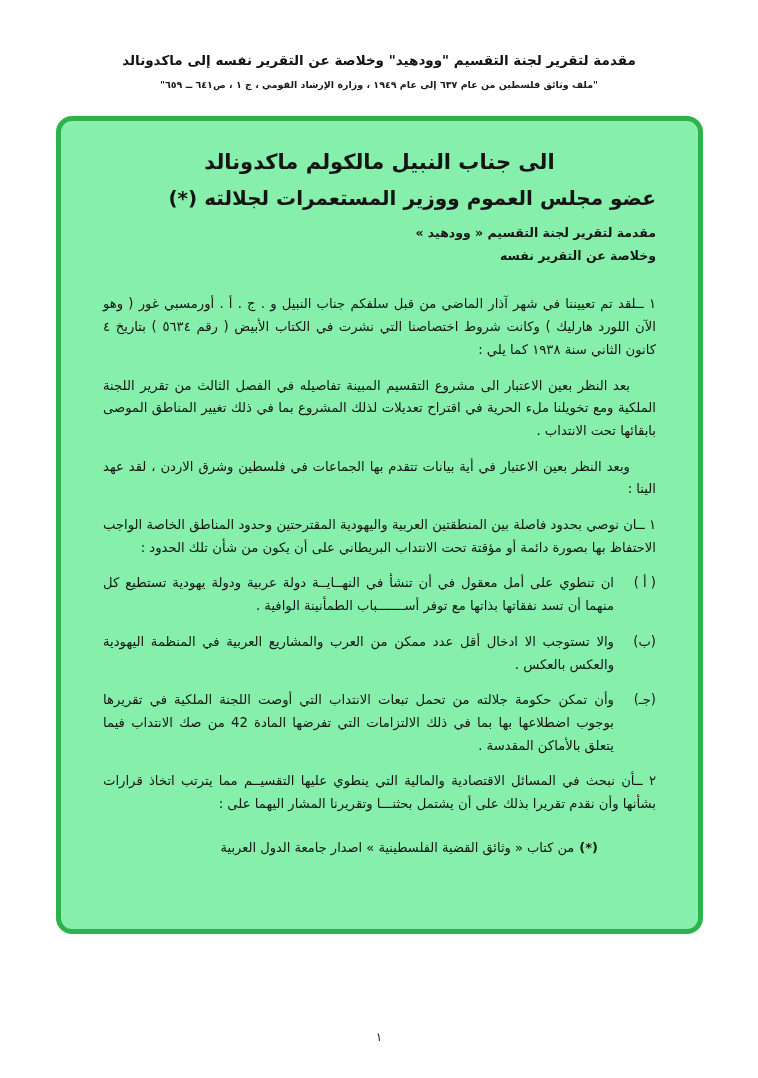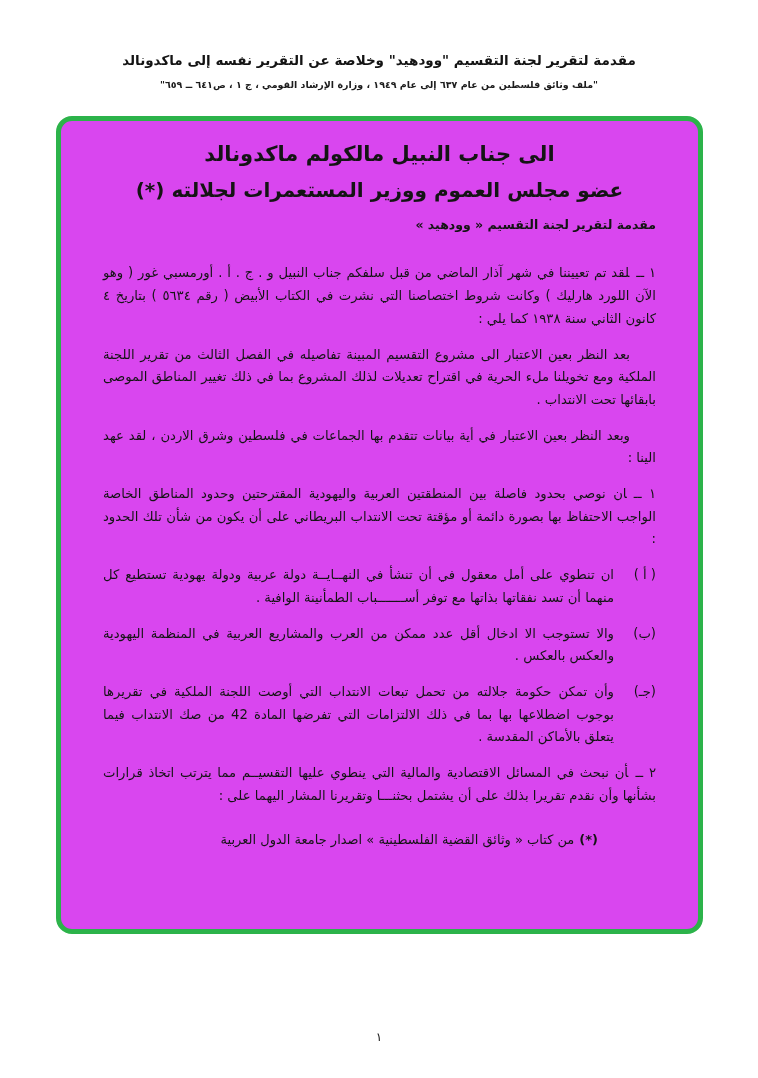--- a/index.html
+++ b/index.html
@@ -16,32 +16,32 @@
   }
   .header { text-align:center; padding-top:52px; direction:rtl; }
   .header-title { font-weight:bold; font-size:13.5px; letter-spacing:0; }
   .header-source { font-weight:bold; font-size:9.5px; margin-top:11px; color:#1c1c1c; }
 
   .green-box {
     direction:rtl;
     margin:26px 55px 0 56px;
     border:5px solid #2cb34a;
     border-radius:16px;
-    padding:18px 42px 20px 42px;
+    padding:26px 42px 20px 42px;
     min-height:818px;
-    background:#d946ef;
+    background:#86efac;
   }
   .title1 { text-align:center; font-weight:bold; font-size:21px; line-height:1.45; }
-  .title2 { text-align:center; font-weight:bold; font-size:20px; line-height:1.5; margin-top:6px; }
+  .title2 { text-align:right; font-weight:bold; font-size:20px; line-height:1.5; margin-top:6px; }
   .subtitle { text-align:right; font-weight:bold; font-size:12.5px; margin-top:12px; }
   .subtitle.last { margin-top:8px; }
 
   .body-text { margin-top:30px; font-size:13.2px; line-height:1.72; text-align:justify; }
   .para { margin-bottom:13px; }
-  .para .plabel { margin-left:7px; white-space:nowrap; }
+  .para .plabel { white-space:nowrap; }
   .para.indent { text-indent:26px; }
   .para.hang { display:flex; }
   .para.hang .hlabel { flex:0 0 42px; white-space:nowrap; }
   .para.hang .htext { flex:1; text-align:justify; }
 
   .footnote { margin-top:24px; font-size:13px; padding-right:58px; direction:rtl; }
   .footnote .fn-marker { font-weight:bold; margin-left:5px; }
 
   .page-number { position:absolute; bottom:34px; left:0; right:0; text-align:center; font-size:12px; direction:rtl; }
 </style>
@@ -53,20 +53,21 @@
   <div class="header">
     <div class="header-title">مقدمة لتقرير لجنة التقسيم "وودهيد" وخلاصة عن التقرير نفسه إلى ماكدونالد</div>
     <div class="header-source">"ملف وثائق فلسطين من عام ٦٣٧ إلى عام ١٩٤٩ ، وزارة الإرشاد القومي ، ج ١ ، ص٦٤١ ــ ٦٥٩"</div>
   </div>
 
   <div class="green-box">
 
     <div class="title1">الى جناب النبيل مالكولم ماكدونالد</div>
     <div class="title2">عضو مجلس العموم ووزير المستعمرات لجلالته (*)</div>
     <div class="subtitle">مقدمة لتقرير لجنة التقسيم « وودهيد »</div>
+    <div class="subtitle last">وخلاصة عن التقرير نفسه</div>
 
     <div class="body-text">
 
       <p class="para">
         <span class="plabel">١ ــ</span><span>لقد تم تعييننا في شهر آذار الماضي من قبل سلفكم جناب النبيل و . ج . أ . أورمسبي غور ( وهو الآن اللورد هارليك ) وكانت شروط اختصاصنا التي نشرت في الكتاب الأبيض ( رقم ٥٦٣٤ ) بتاريخ ٤ كانون الثاني سنة ١٩٣٨ كما يلي :</span>
       </p>
 
       <p class="para indent">
         <span>بعد النظر بعين الاعتبار الى مشروع التقسيم المبينة تفاصيله في الفصل الثالث من تقرير اللجنة الملكية ومع تخويلنا ملء الحرية في اقتراح تعديلات لذلك المشروع بما في ذلك تغيير المناطق الموصى بابقائها تحت الانتداب .</span>
       </p>

